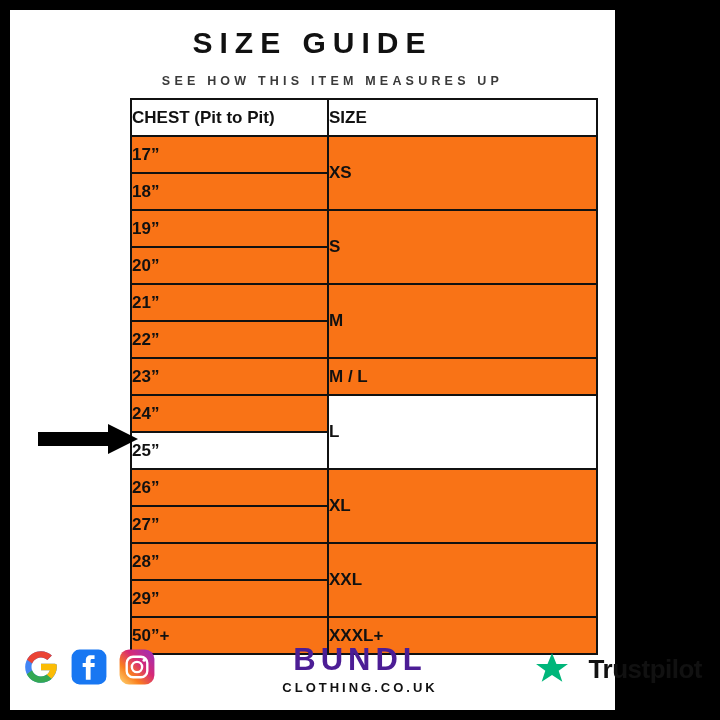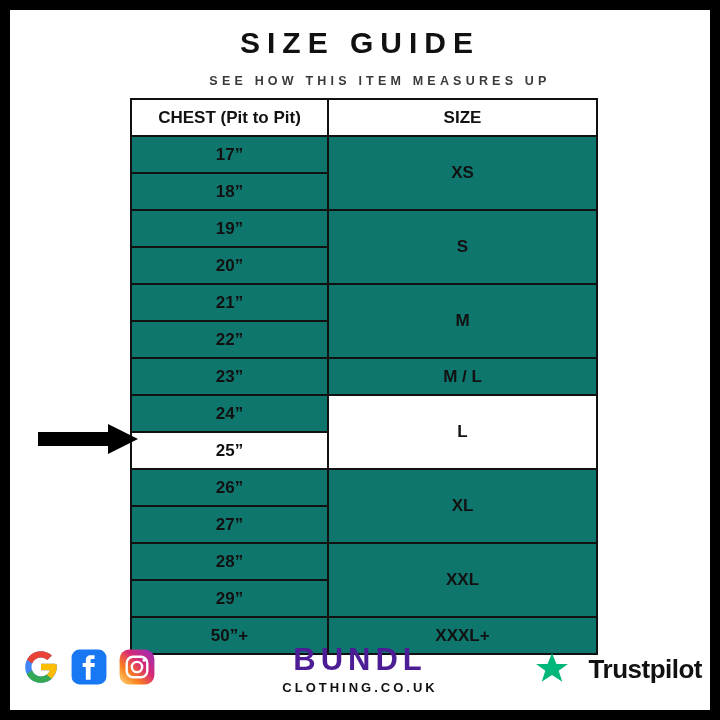--- a/index.html
+++ b/index.html
@@ -10,21 +10,21 @@
     width: 720px;
     height: 720px;
     background: #000000;
     font-family: "Liberation Sans", sans-serif;
     overflow: hidden;
   }
   .page {
     position: absolute;
     left: 10px;
     top: 10px;
-    width: 700px;
+    width: 605px;
     height: 700px;
     background: #ffffff;
     box-sizing: border-box;
   }
   .title {
     text-align: center;
     font-size: 30px;
     font-weight: bold;
     letter-spacing: 7px;
     color: #111111;
@@ -45,41 +45,40 @@
     top: 88px;
     width: 462px;
   }
   table.size-table {
     border-collapse: collapse;
     width: 462px;
     table-layout: fixed;
   }
   table.size-table td {
     border: 2px solid #111111;
-    text-align: center;
     font-weight: bold;
     color: #111111;
     height: 35px;
     padding: 0;
     font-size: 17px;
   }
   td.head {
     background: #ffffff;
     font-size: 18px;
     height: 38px;
   }
   td.chest {
     width: 195px;
   }
   td.size {
     width: 267px;
     font-size: 19px;
   }
   .gray {
-    background: #0f766e;
+    background: #f97316;
   }
   .white {
     background: #ffffff;
   }
   .arrow {
     position: absolute;
     left: 28px;
     top: 412px;
     width: 100px;
     height: 34px;

